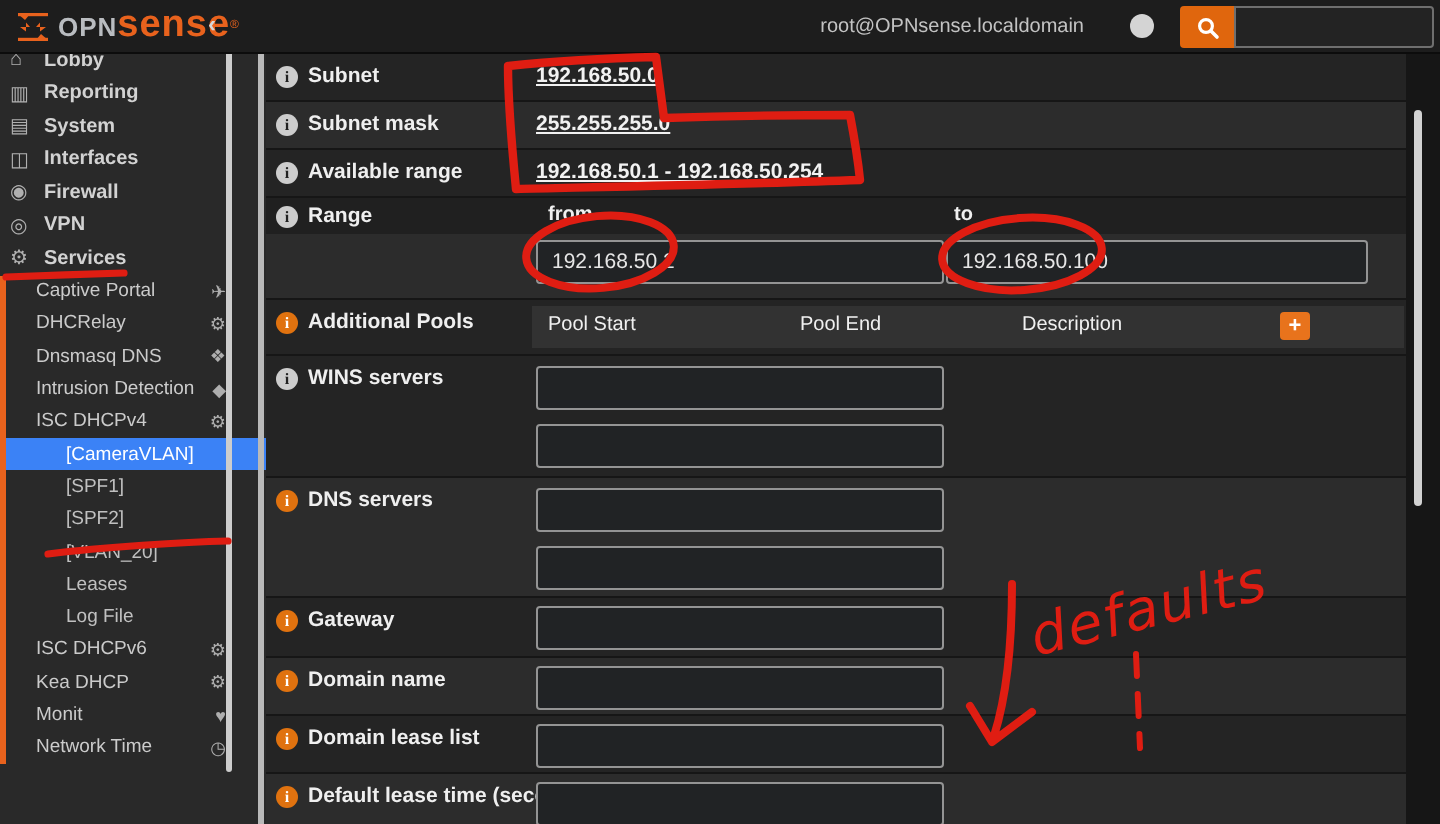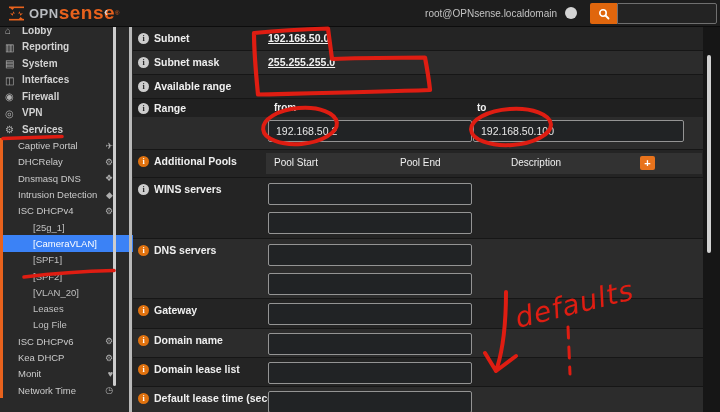--- a/index.html
+++ b/index.html
@@ -6,21 +6,21 @@
   #screen{position:relative;width:720px;height:412px;overflow:hidden;background:#161616;
     font-family:"Liberation Sans",sans-serif;-webkit-font-smoothing:antialiased;}
   
   #hdr{position:absolute;left:0;top:0;width:720px;height:26px;background:#1d1d1d;border-bottom:1px solid #0c0c0c;z-index:5;}
   #logo{position:absolute;left:8px;top:4px;height:18px;display:flex;align-items:center;cursor:pointer;}
   #logo .mark{width:17px;height:15px;margin-right:4px;}
   #logo .opn{color:#b9bcc0;font-weight:bold;font-size:13px;letter-spacing:.5px;}
   #logo .sense{color:#e8621d;font-weight:bold;font-size:19px;letter-spacing:.5px;}
   #logo .reg{color:#e8621d;font-size:6px;vertical-align:top;}
   #collapse{position:absolute;left:104px;top:5px;color:#d8d8d8;font-size:12px;font-weight:bold;cursor:pointer;}
-  #usertxt{position:absolute;right:163px;top:8px;color:#c3c3c3;font-size:10px;}
+  #usertxt{position:absolute;right:178px;top:8px;color:#c3c3c3;font-size:10px;}
   #udot{position:absolute;right:143px;top:7px;width:12px;height:12px;border-radius:50%;background:#d4d4d4;}
   #searchbtn{position:absolute;left:590px;top:3px;width:27px;height:21px;background:#e0660d;border-radius:2px 0 0 2px;display:flex;align-items:center;justify-content:center;cursor:pointer;}
   #searchinput{position:absolute;left:617px;top:3px;width:90px;height:19px;background:#232323;border:1px solid #6f6f6f;border-radius:0 2px 2px 0;color:#ddd;font-size:10px;padding:0 4px;outline:none;}
   
   #side{position:absolute;left:0;top:26px;width:133px;height:386px;background:#292929;overflow:hidden;}
   .si,.s2,.s3{position:relative;display:flex;align-items:center;color:#cbcbcb;cursor:pointer;}
   .si{height:16.5px;font-size:10px;padding-left:22px;font-weight:bold;color:#d2d2d2;}
   .si .lic{position:absolute;left:5px;top:50%;transform:translateY(-50%);font-size:10px;color:#b0b0b0;font-weight:normal;}
   #submenu{border-left:3px solid #e8621d;}
   .s2{height:16.3px;font-size:9.5px;padding-left:15px;}
@@ -129,23 +129,20 @@
           <span class="ric">❖</span>
         </div>
       <div class="s2">
           <span>Intrusion Detection</span>
           <span class="ric">◆</span>
         </div>
       <div class="s2">
           <span>ISC DHCPv4</span>
           <span class="ric">⚙</span>
         </div>
-      <div class="s3">
-          <span>[25g_1]</span>
-        </div>
       <div class="s3 sel">
           <span>[CameraVLAN]</span>
         </div>
       <div class="s3">
           <span>[SPF1]</span>
         </div>
       <div class="s3">
           <span>[SPF2]</span>
         </div>
       <div class="s3">
@@ -195,20 +192,21 @@
           <span class="txt">Subnet mask</span>
         </div>
       <span class="val">255.255.255.0</span>
     </div>
 
     <div class="row r-dark" style="height:23px">
       <div class="lab">
           <span class="info ig">i</span>
           <span class="txt">Available range</span>
         </div>
+      <span class="val">192.168.50.1 - 192.168.50.254</span>
     </div>
 
     <div class="row r-light" id="row-range" style="height:50px">
       <div class="band"></div>
       <div class="lab" style="top:3px">
           <span class="info ig">i</span>
           <span class="txt">Range</span>
         </div>
       <span class="subhead" style="left:141px">from</span>
       <span class="subhead" style="left:344px">to</span>

